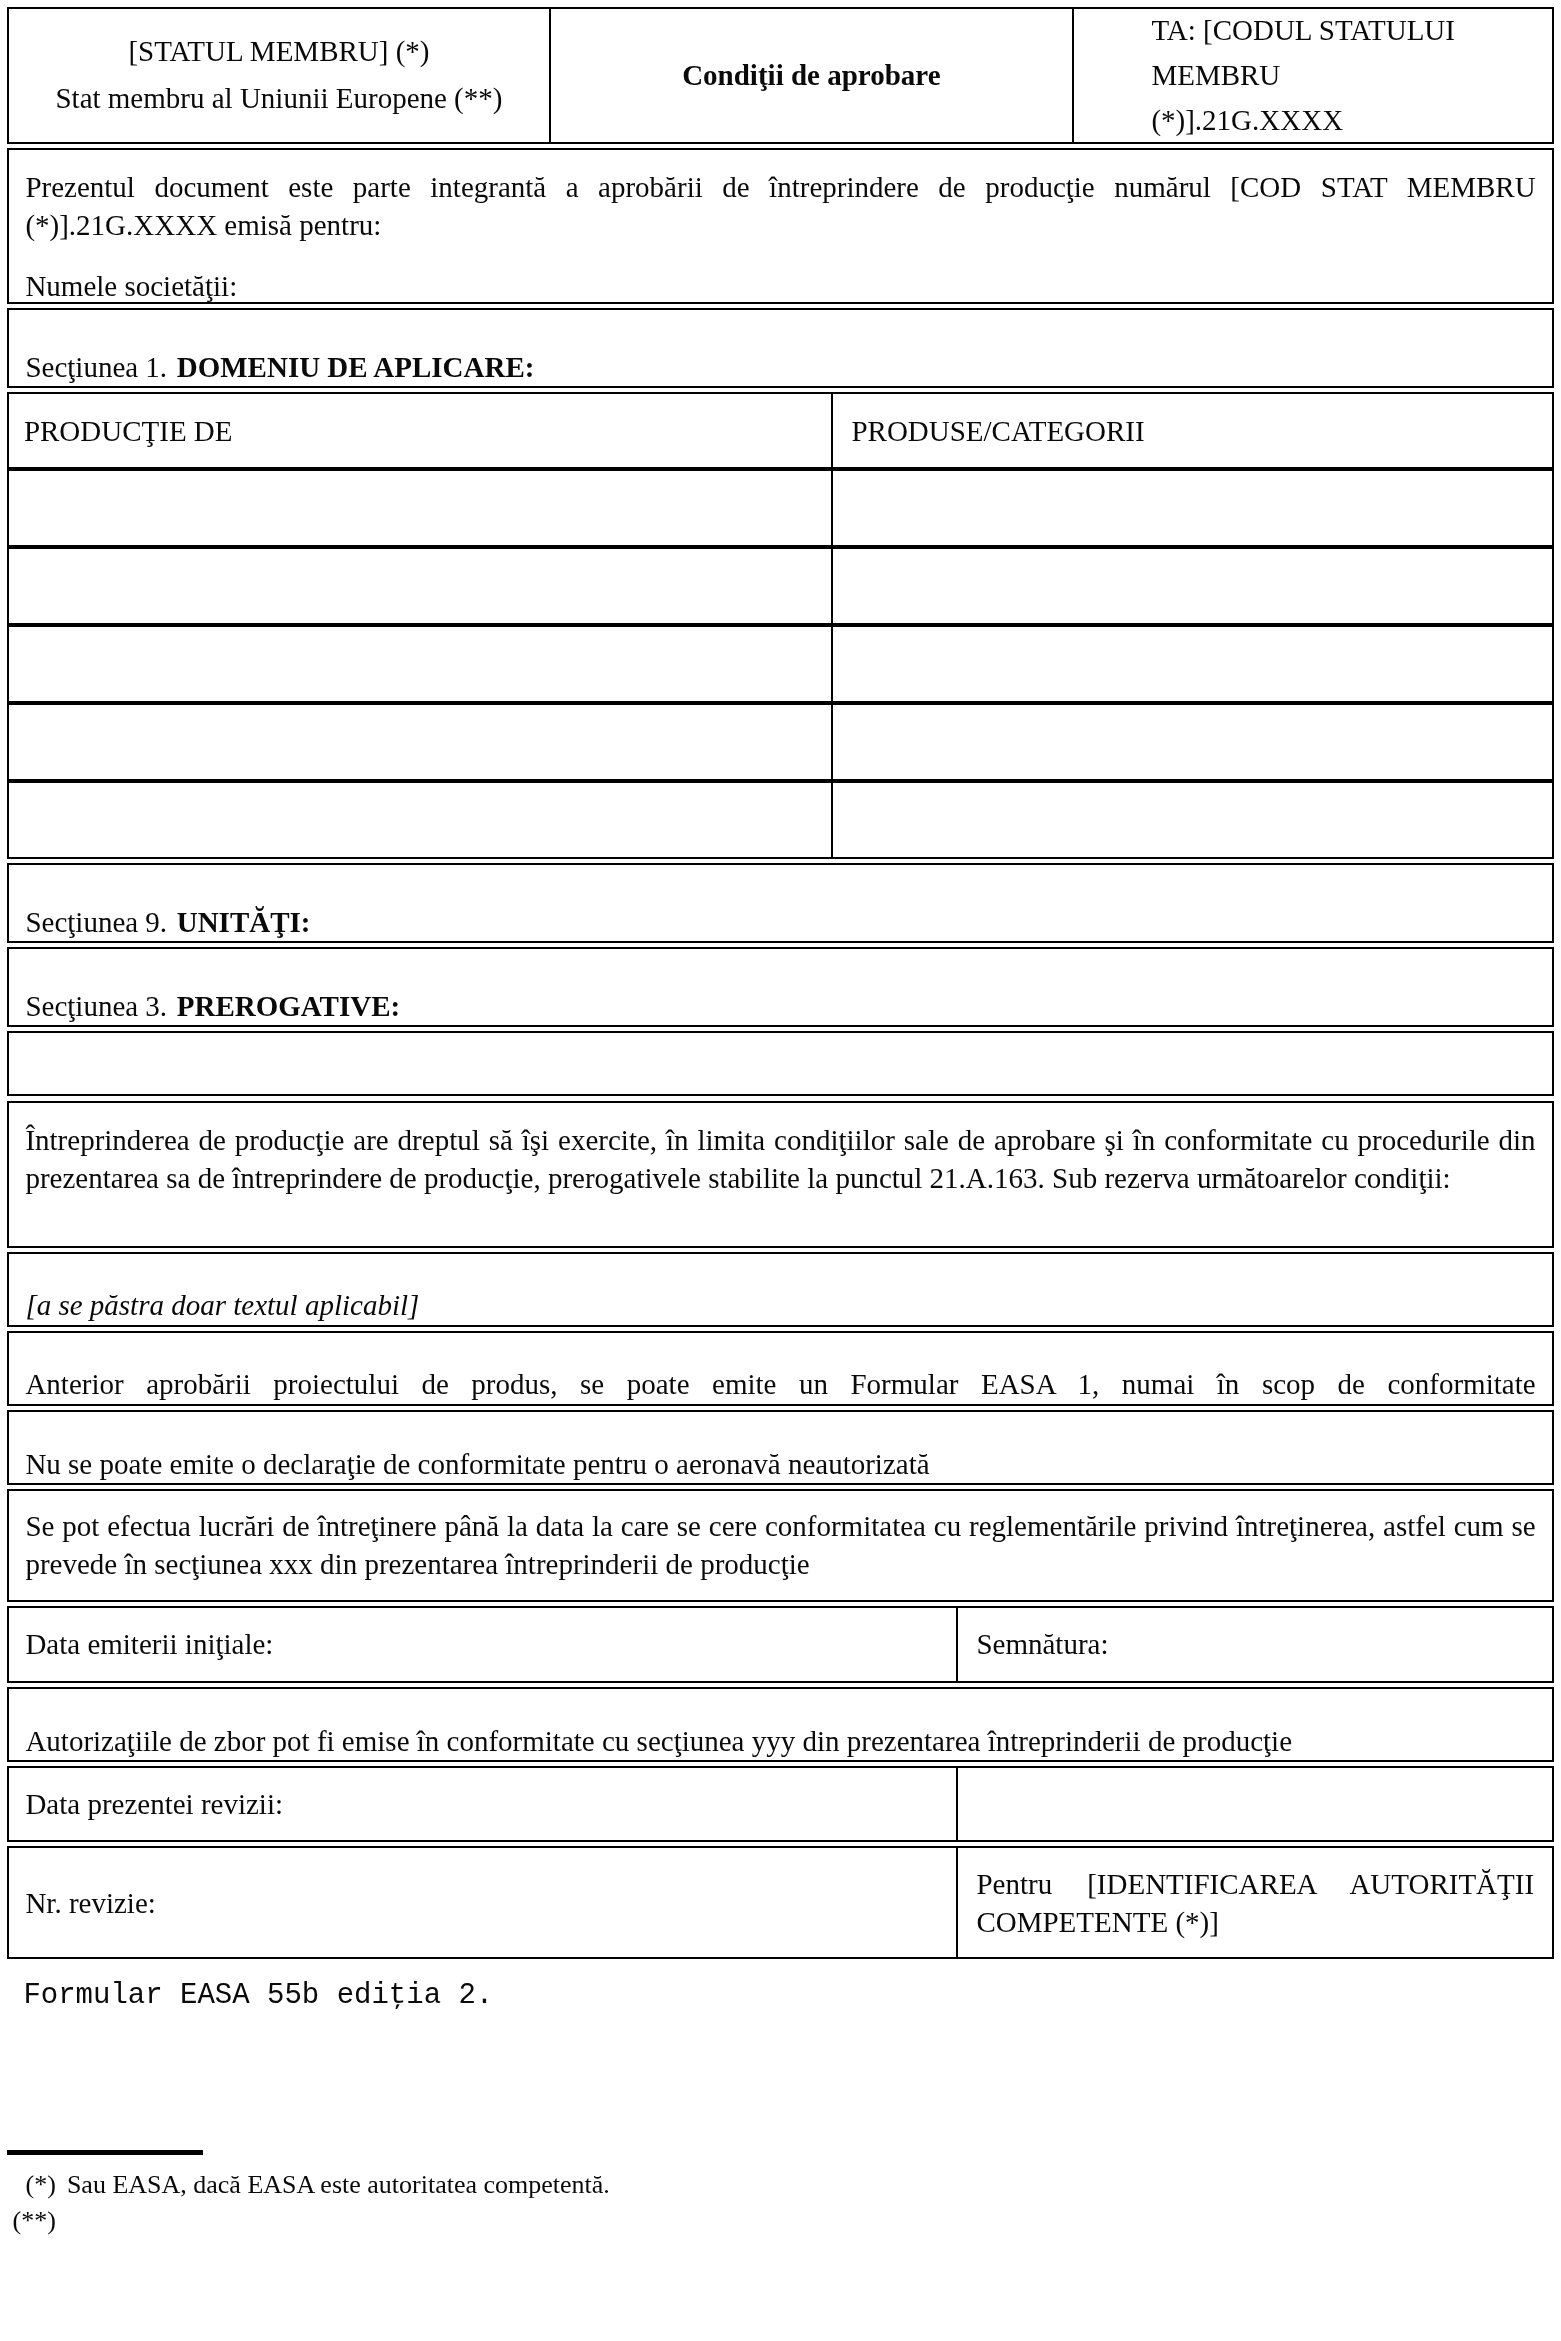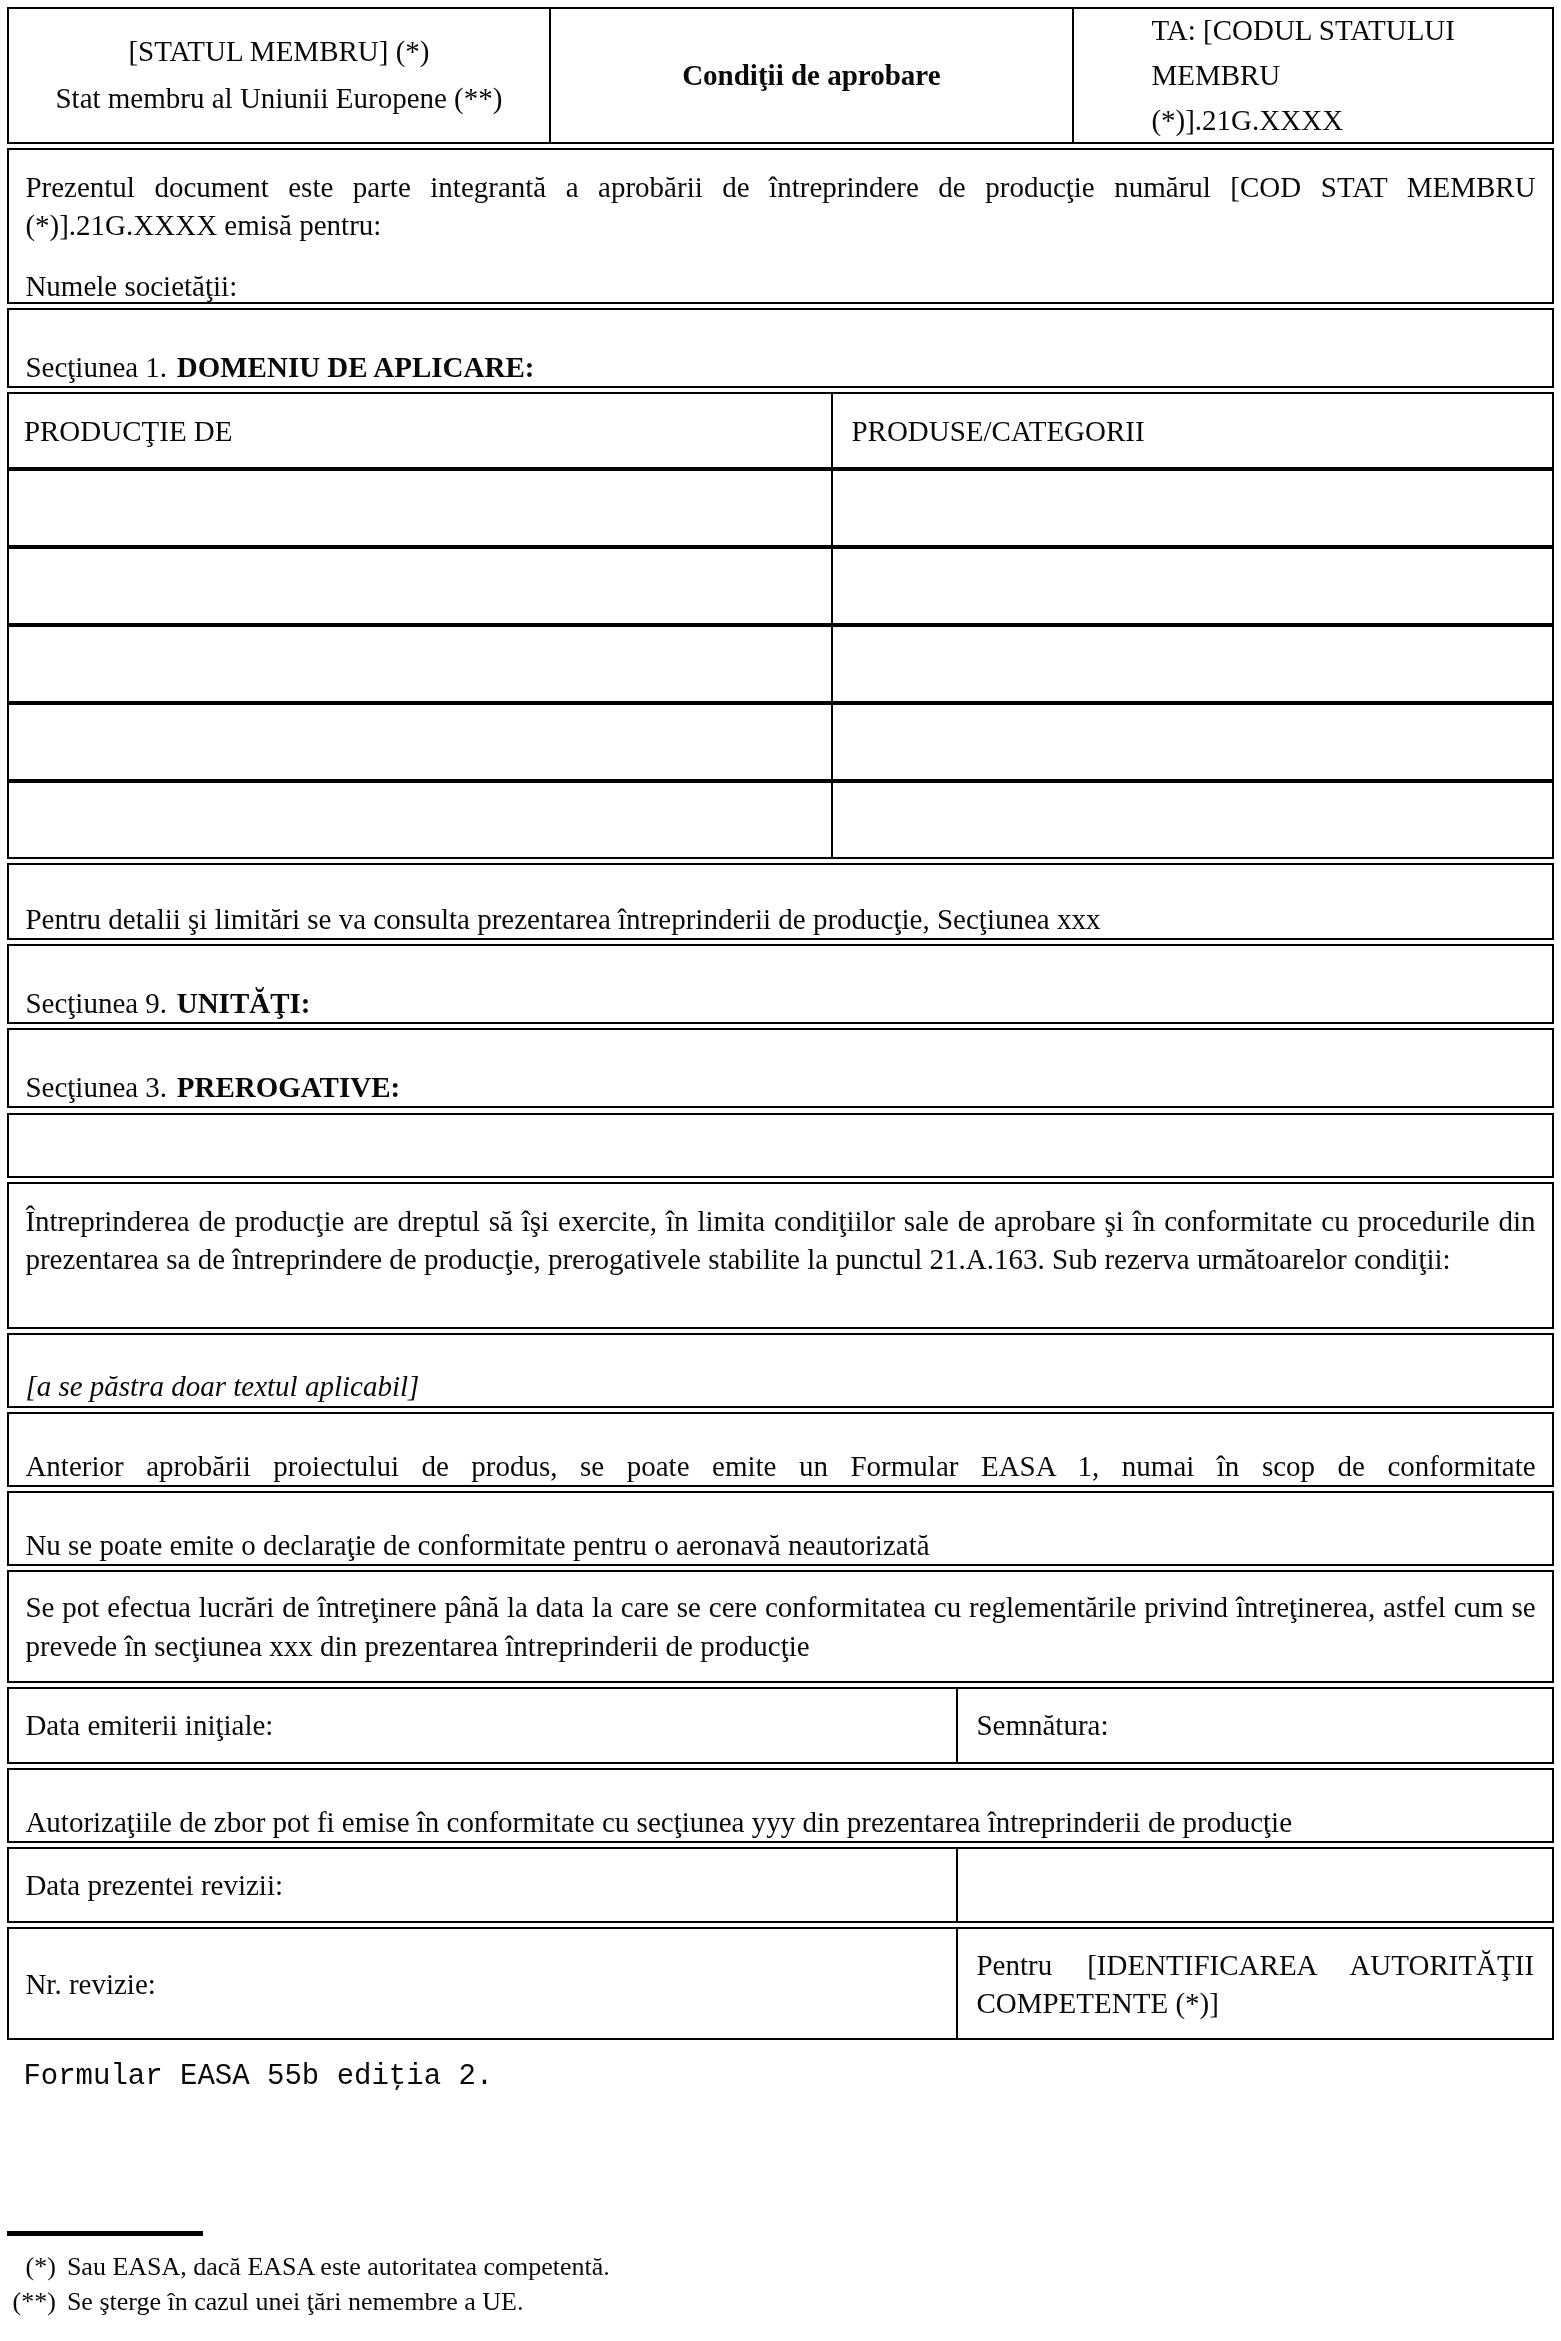--- a/index.html
+++ b/index.html
@@ -128,23 +128,20 @@
     <div class="scope-row">
       <div class="scope-col-left"></div>
       <div class="scope-col-right"></div>
     </div>
     <div class="scope-row">
       <div class="scope-col-left"></div>
       <div class="scope-col-right"></div>
     </div>
   </div>
 
-  <div class="box note-box row-center">
-    <span>Pentru detalii şi limitări se va consulta prezentarea întreprinderii de producţie, Secţiunea xxx</span>
-  </div>
 
   <div class="box sec-box row-center">
     <span class="sec-label">Secţiunea 9.</span>
     <span class="sec-title">UNITĂŢI:</span>
   </div>
 
   <div class="box sec-box row-center">
     <span class="sec-label">Secţiunea 3.</span>
     <span class="sec-title">PREROGATIVE:</span>
   </div>
@@ -190,18 +187,17 @@
   <div class="form-ref">Formular EASA 55b ediţia 2.</div>
 
   <div class="footnotes">
     <div class="fn-rule"></div>
     <div class="fn-row">
       <span class="fn-marker">(*)</span>
       <span>Sau EASA, dacă EASA este autoritatea competentă.</span>
     </div>
     <div class="fn-row">
       <span class="fn-marker">(**)</span>
-      <span>Se şterge în cazul unei ţări nemembre a UE.</span>
     </div>
   </div>
 
 </div>
 
 
 </body></html>

